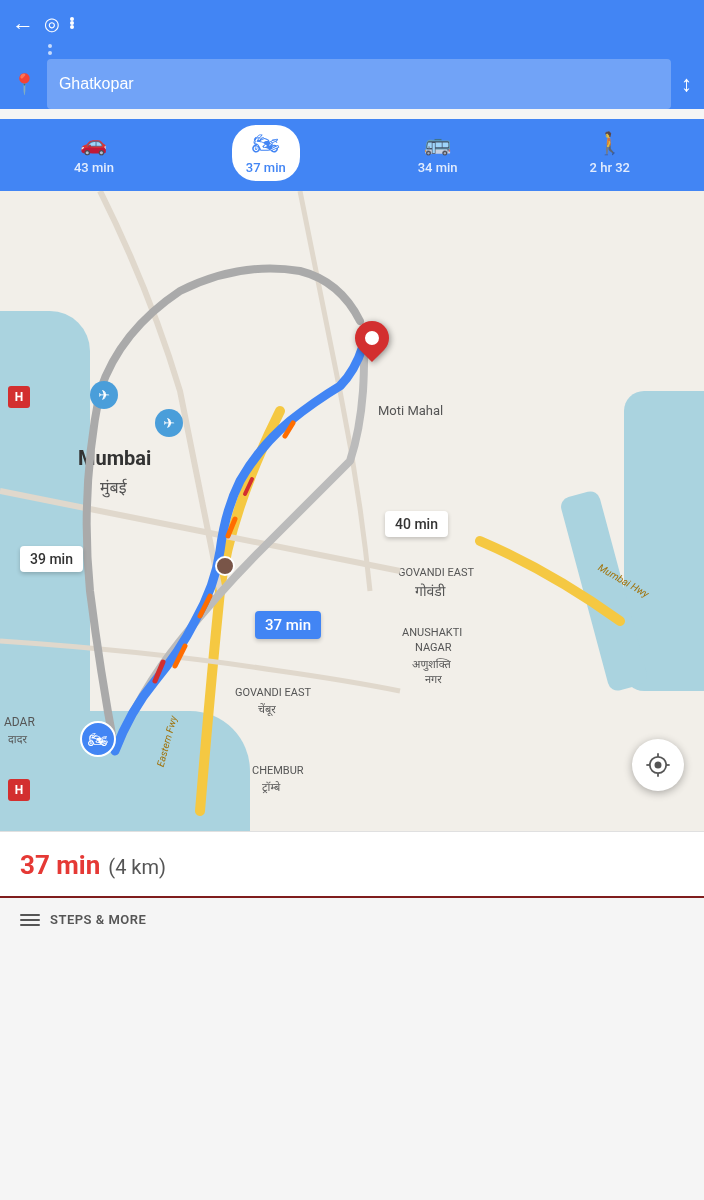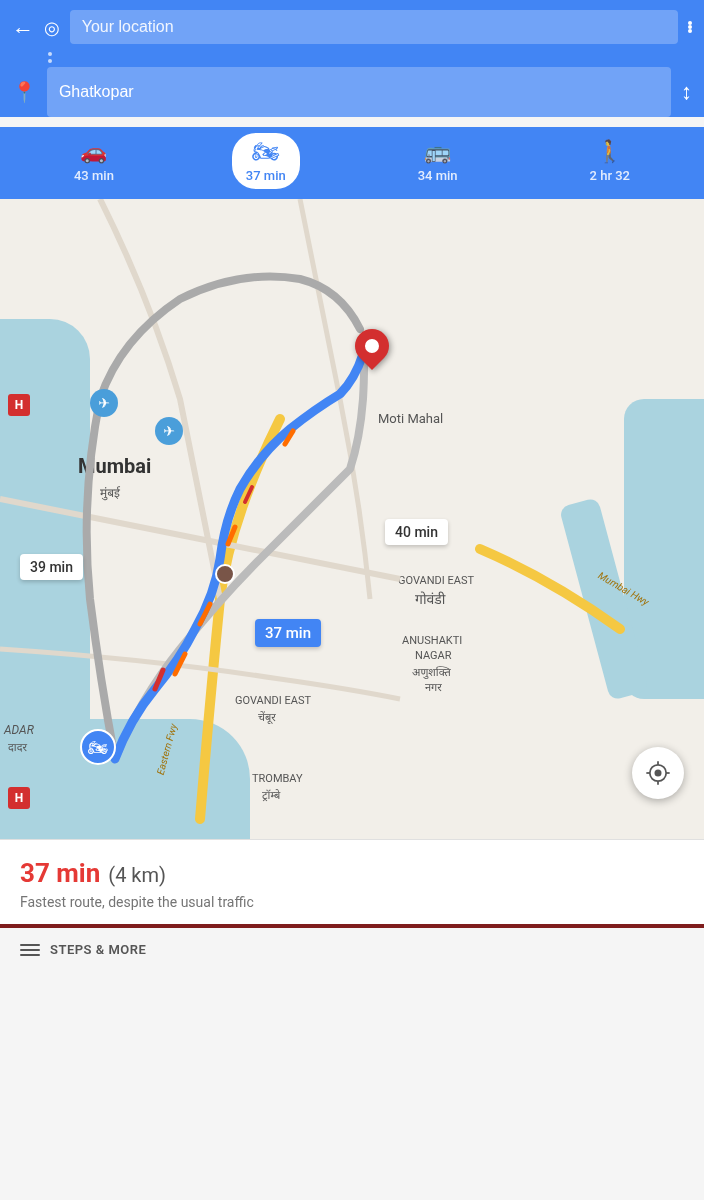--- a/index.html
+++ b/index.html
@@ -207,21 +207,21 @@
       font-size: 13px;
       color: #555;
       font-weight: 400;
     }
     .map-label.city {
       font-size: 20px;
       font-weight: bold;
       color: #333;
     }
     .map-label.city-local {
-      font-size: 12px;
+      font-size: 16px;
       color: #555;
     }
 
     
     .dest-pin {
       position: absolute;
       left: 355px;
       top: 130px;
       z-index: 6;
       display: flex;
@@ -316,21 +316,21 @@
       margin-bottom: 4px;
     }
 
     
     .bottom-actions {
       background: #f5f5f5;
       display: flex;
       align-items: center;
       justify-content: space-between;
       padding: 14px 20px;
-      border-top: 4px solid #7f1d1d;
+      border-top: 2px solid #7f1d1d;
     }
     .steps-btn {
       display: flex;
       align-items: center;
       gap: 10px;
       cursor: pointer;
     }
     .steps-icon {
       font-size: 20px;
       color: #555;
@@ -390,21 +390,20 @@
       z-index: 4;
     }
   </style>
 </head>
 <body>
 
 <div class="header">
   <div class="header-row1">
     <span class="back-btn">←</span>
     <span class="location-icon">◎</span>
-    <input class="search-input" type="text" value="" placeholder="Your location" style="">
     <div class="dot-menu">
       <span></span>
         <span></span>
         <span></span>
     </div>
   </div>
   <div class="header-dots">
     <span></span>
       <span></span>
   </div>
@@ -497,23 +496,23 @@
   <div class="map-label city-local" style="left:100px;top:285px;">मुंबई</div>
   <div class="map-label" style="left:378px;top:212px;font-size:13px;color:#555;">Moti Mahal</div>
   <div class="map-label" style="left:398px;top:375px;font-size:11px;">GOVANDI EAST</div>
   <div class="map-label" style="left:415px;top:390px;font-size:14px;">गोवंडी</div>
   <div class="map-label" style="left:402px;top:435px;font-size:11px;">ANUSHAKTI</div>
   <div class="map-label" style="left:415px;top:450px;font-size:11px;">NAGAR</div>
   <div class="map-label" style="left:412px;top:465px;font-size:11px;">अणुशक्ति</div>
   <div class="map-label" style="left:425px;top:480px;font-size:11px;">नगर</div>
   <div class="map-label" style="left:235px;top:495px;font-size:11px;">GOVANDI EAST</div>
   <div class="map-label" style="left:258px;top:510px;font-size:11px;">चेंबूर</div>
-  <div class="map-label" style="left:252px;top:573px;font-size:11px;">TROMBAY</div>
+  <div class="map-label" style="left:252px;top:573px;font-size:11px;">CHEMBUR</div>
   <div class="map-label" style="left:262px;top:588px;font-size:11px;">ट्रॉम्बे</div>
-  <div class="map-label" style="left:4px;top:524px;font-size:12px;font-style:italic;">ADAR</div>
+  <div class="map-label" style="left:4px;top:524px;font-size:12px;">ADAR</div>
   <div class="map-label" style="left:8px;top:540px;font-size:11px;">दादर</div>
   <div class="map-label" style="left:160px;top:570px;font-size:10px;color:#a0720a;font-style:italic;transform:rotate(-75deg);transform-origin:left center;">Eastern Fwy</div>
   <div class="map-label" style="right:48px;top:370px;font-size:10px;color:#a0720a;font-style:italic;transform:rotate(30deg);transform-origin:left center;">Mumbai Hwy</div>
 
   <div class="location-btn">
     <svg viewBox="0 0 24 24">
       <circle cx="12" cy="12" r="3" fill="#555"></circle>
       <circle cx="12" cy="12" r="7" fill="none" stroke="#555" stroke-width="1.5"></circle>
       <line x1="12" y1="2" x2="12" y2="5" stroke="#555" stroke-width="1.5"></line>
       <line x1="12" y1="19" x2="12" y2="22" stroke="#555" stroke-width="1.5"></line>
@@ -521,21 +520,20 @@
       <line x1="19" y1="12" x2="22" y2="12" stroke="#555" stroke-width="1.5"></line>
     </svg>
   </div>
 </div>
 
 <div class="bottom-panel">
   <div class="route-summary">
     <span class="route-time">37 min</span>
     <span class="route-distance">(4 km)</span>
   </div>
-  <div class="route-note">Fastest route, despite the usual traffic</div>
 </div>
 
 <div class="bottom-actions">
   <div class="steps-btn">
     <div class="steps-icon">
       <span></span>
         <span></span>
         <span></span>
     </div>
     <span class="steps-label">STEPS &amp; MORE</span>

